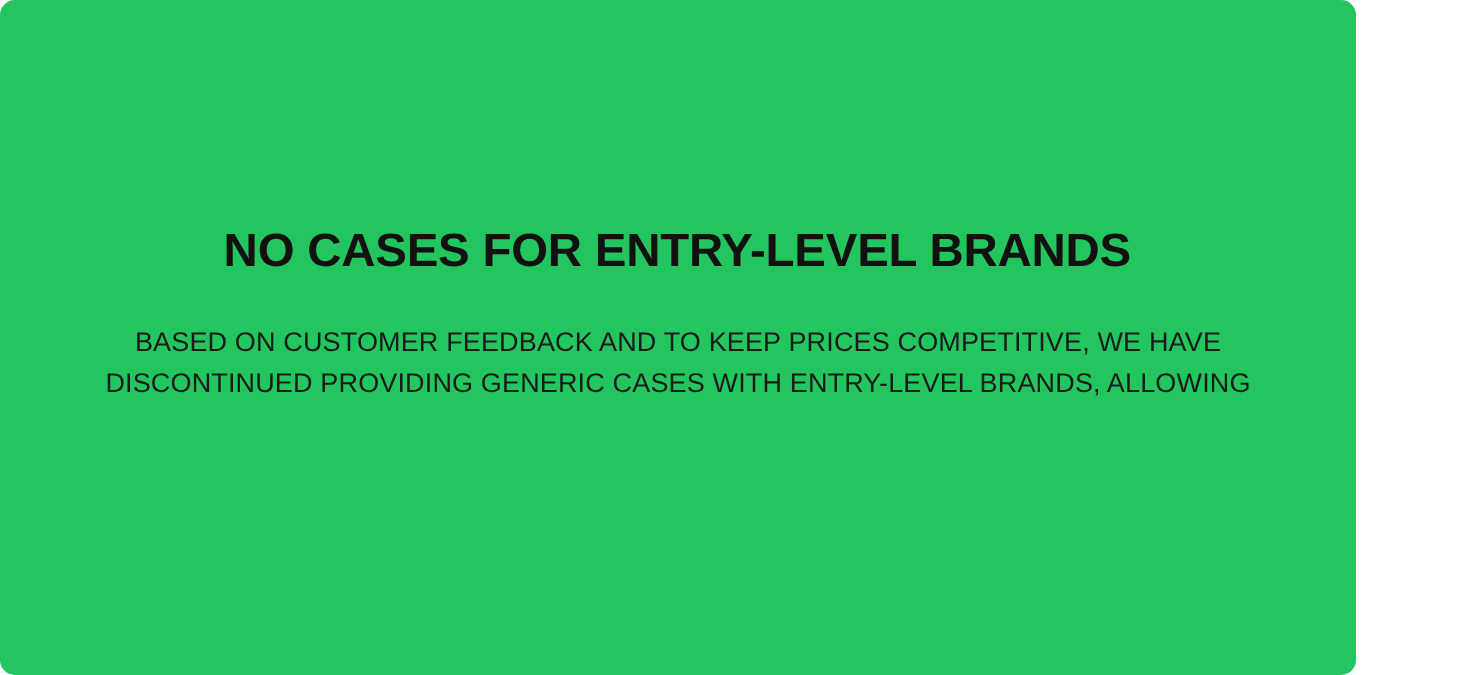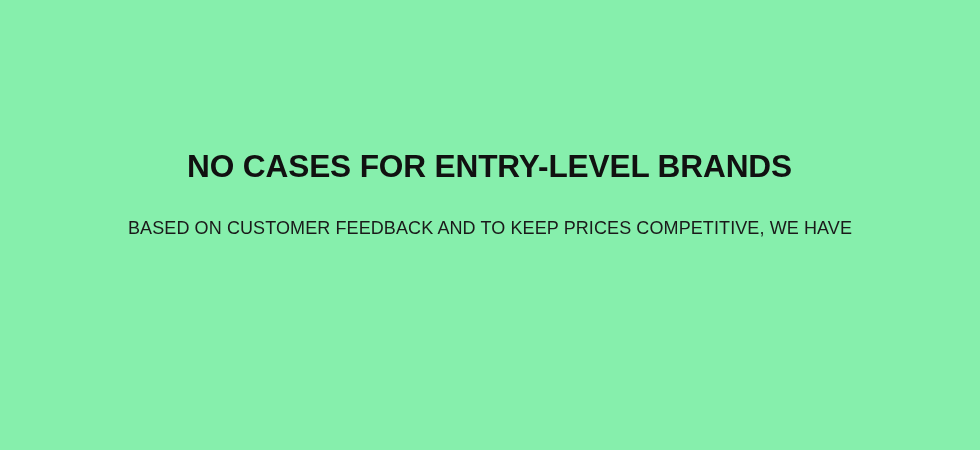--- a/index.html
+++ b/index.html
@@ -11,29 +11,30 @@
   body {
     width: 980px;
     height: 450px;
     background: #ffffff;
     font-family: "Liberation Sans", sans-serif;
     -webkit-font-smoothing: antialiased;
     overflow: hidden;
   }
 
   .banner {
-    width: 980px;
+    width: 904px;
     height: 450px;
     box-sizing: border-box;
-    background: #86efac;
+    background: #22c55e;
     display: flex;
     flex-direction: column;
     align-items: center;
     justify-content: flex-start;
     padding-top: 150px;
+    border-radius: 10px;
   }
 
   .banner-inner {
     width: 900px;
     display: flex;
     flex-direction: column;
     align-items: center;
   }
 
   .banner-heading {
@@ -74,16 +75,17 @@
 </head>
 <body>
 
 <div class="banner">
   <div class="banner-inner">
 
     <h2 class="banner-heading">NO CASES FOR ENTRY-LEVEL BRANDS</h2>
 
     <p class="banner-body">
       <span class="body-line">BASED ON CUSTOMER FEEDBACK AND TO KEEP PRICES COMPETITIVE, WE HAVE</span>
+      <span class="body-line">DISCONTINUED PROVIDING GENERIC CASES WITH ENTRY-LEVEL BRANDS, ALLOWING</span>
     </p>
 
   </div>
 </div>
 
 </body></html>

